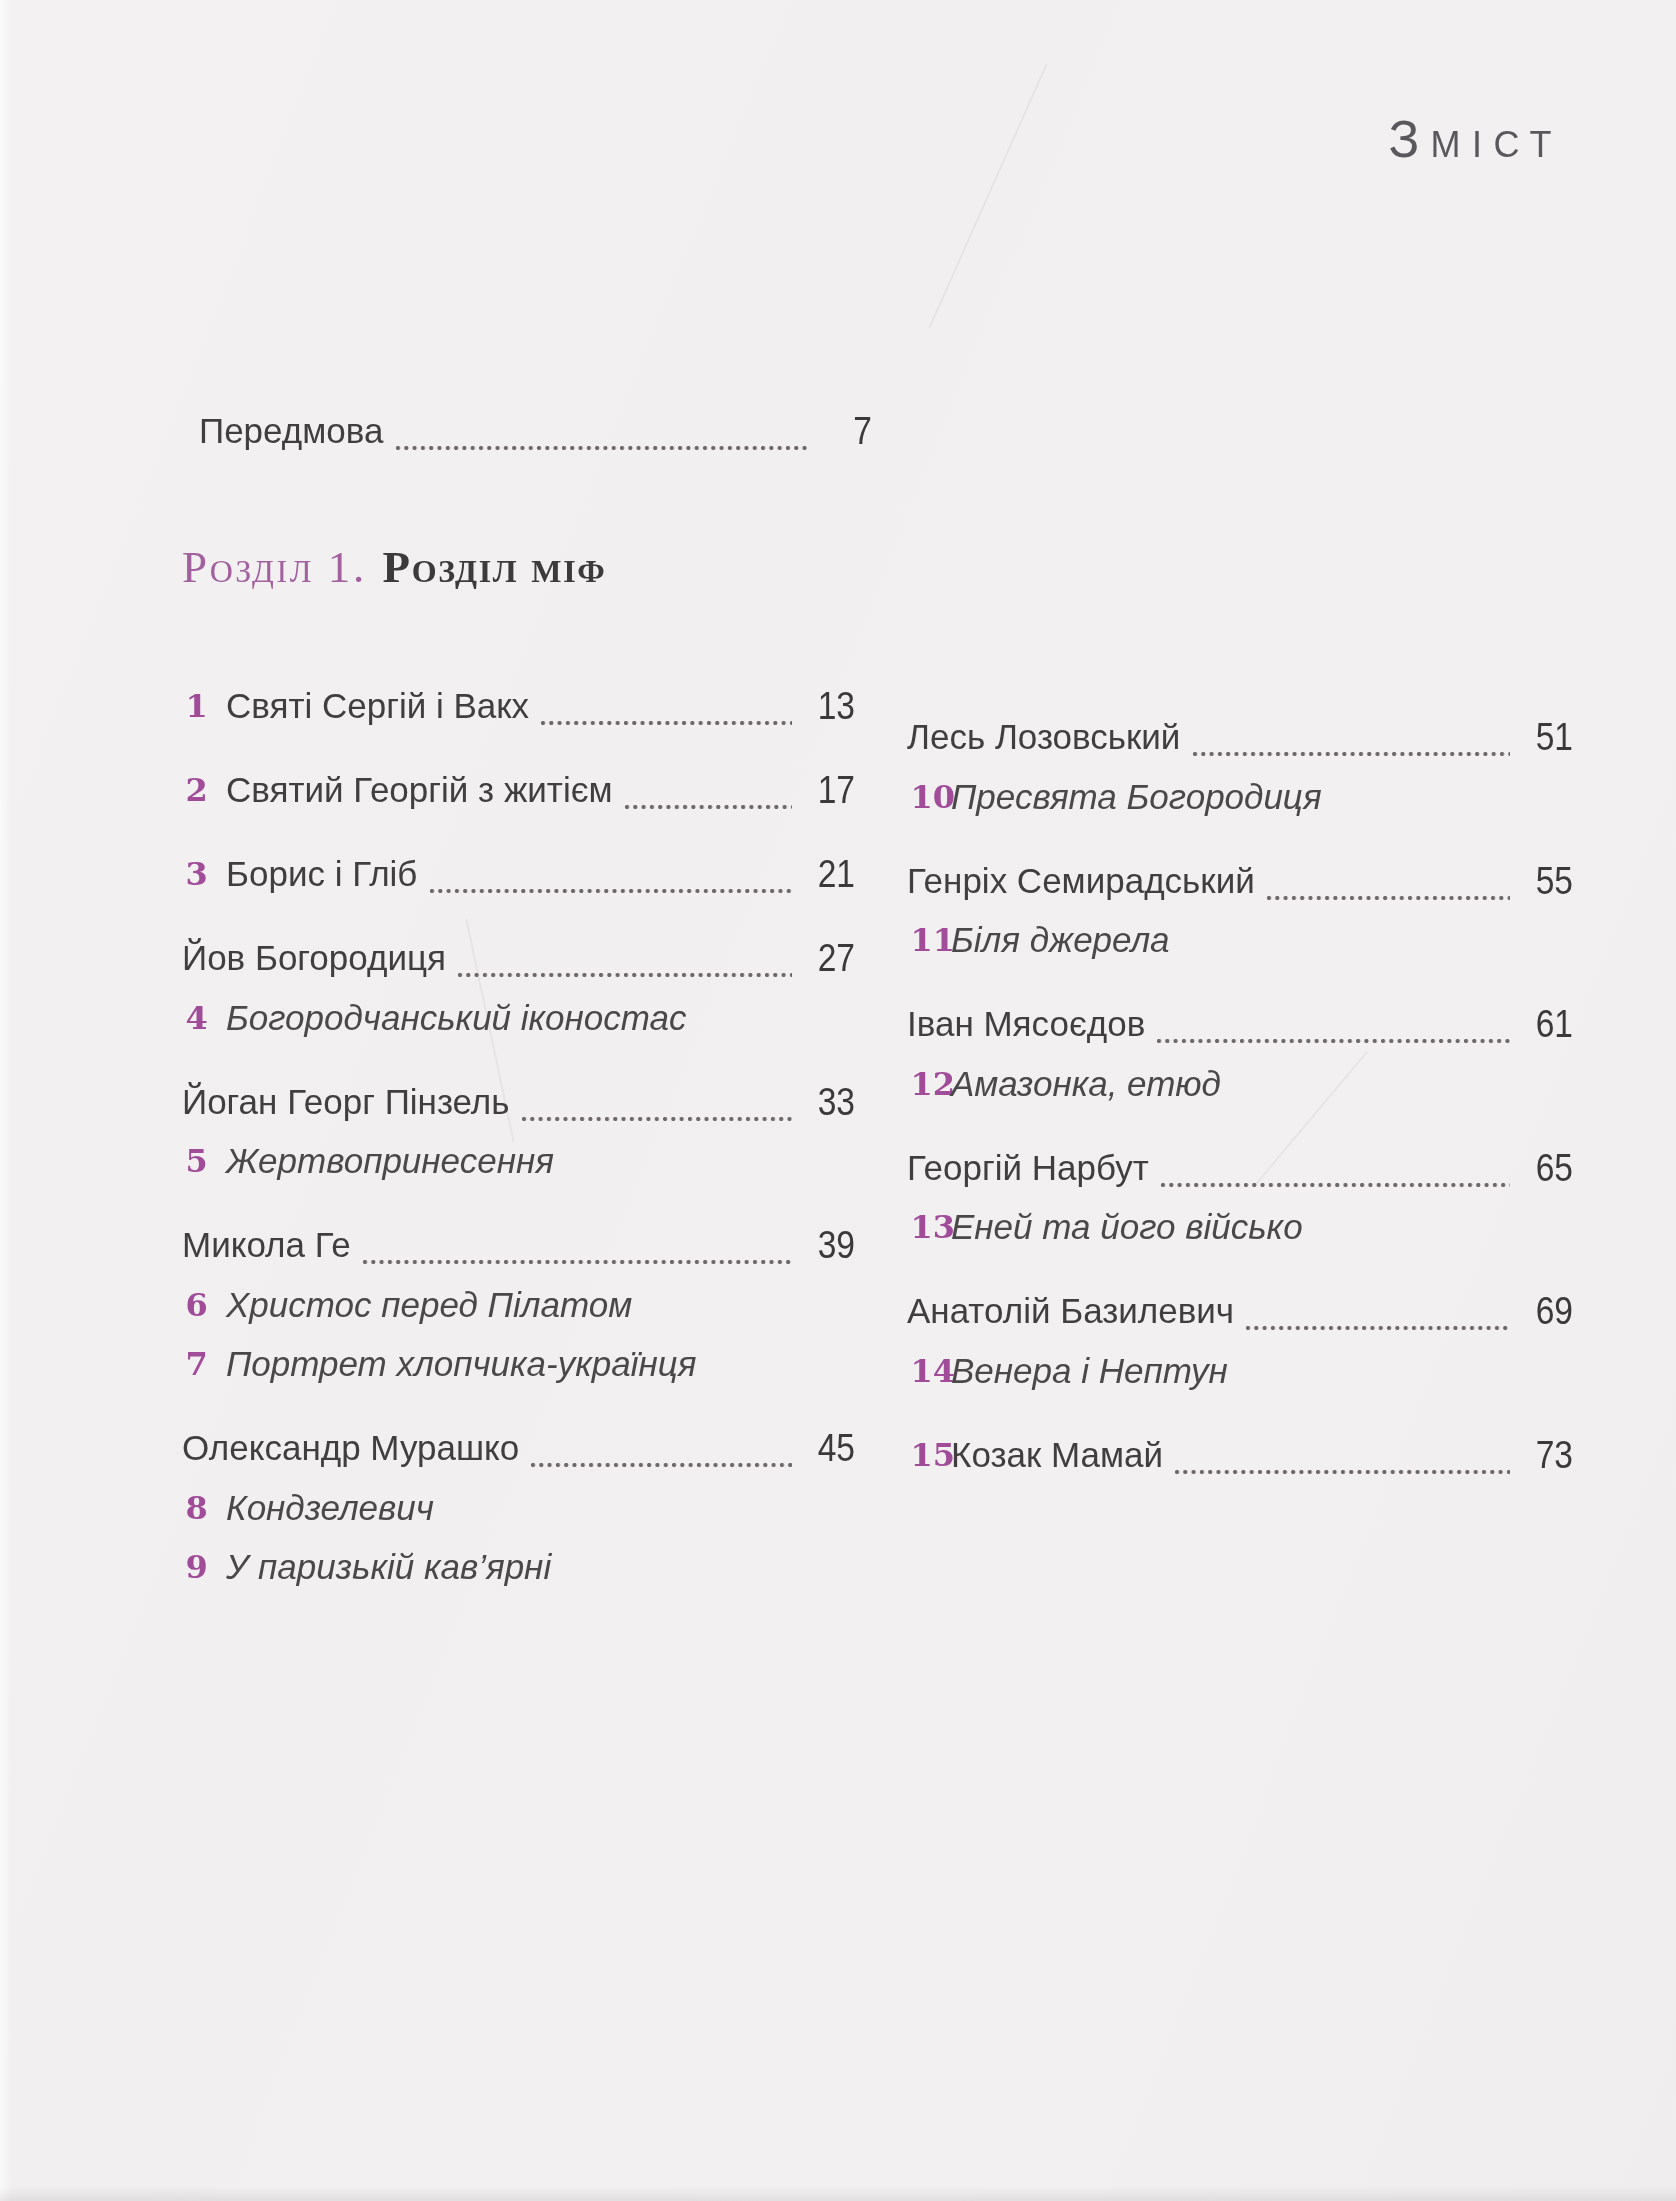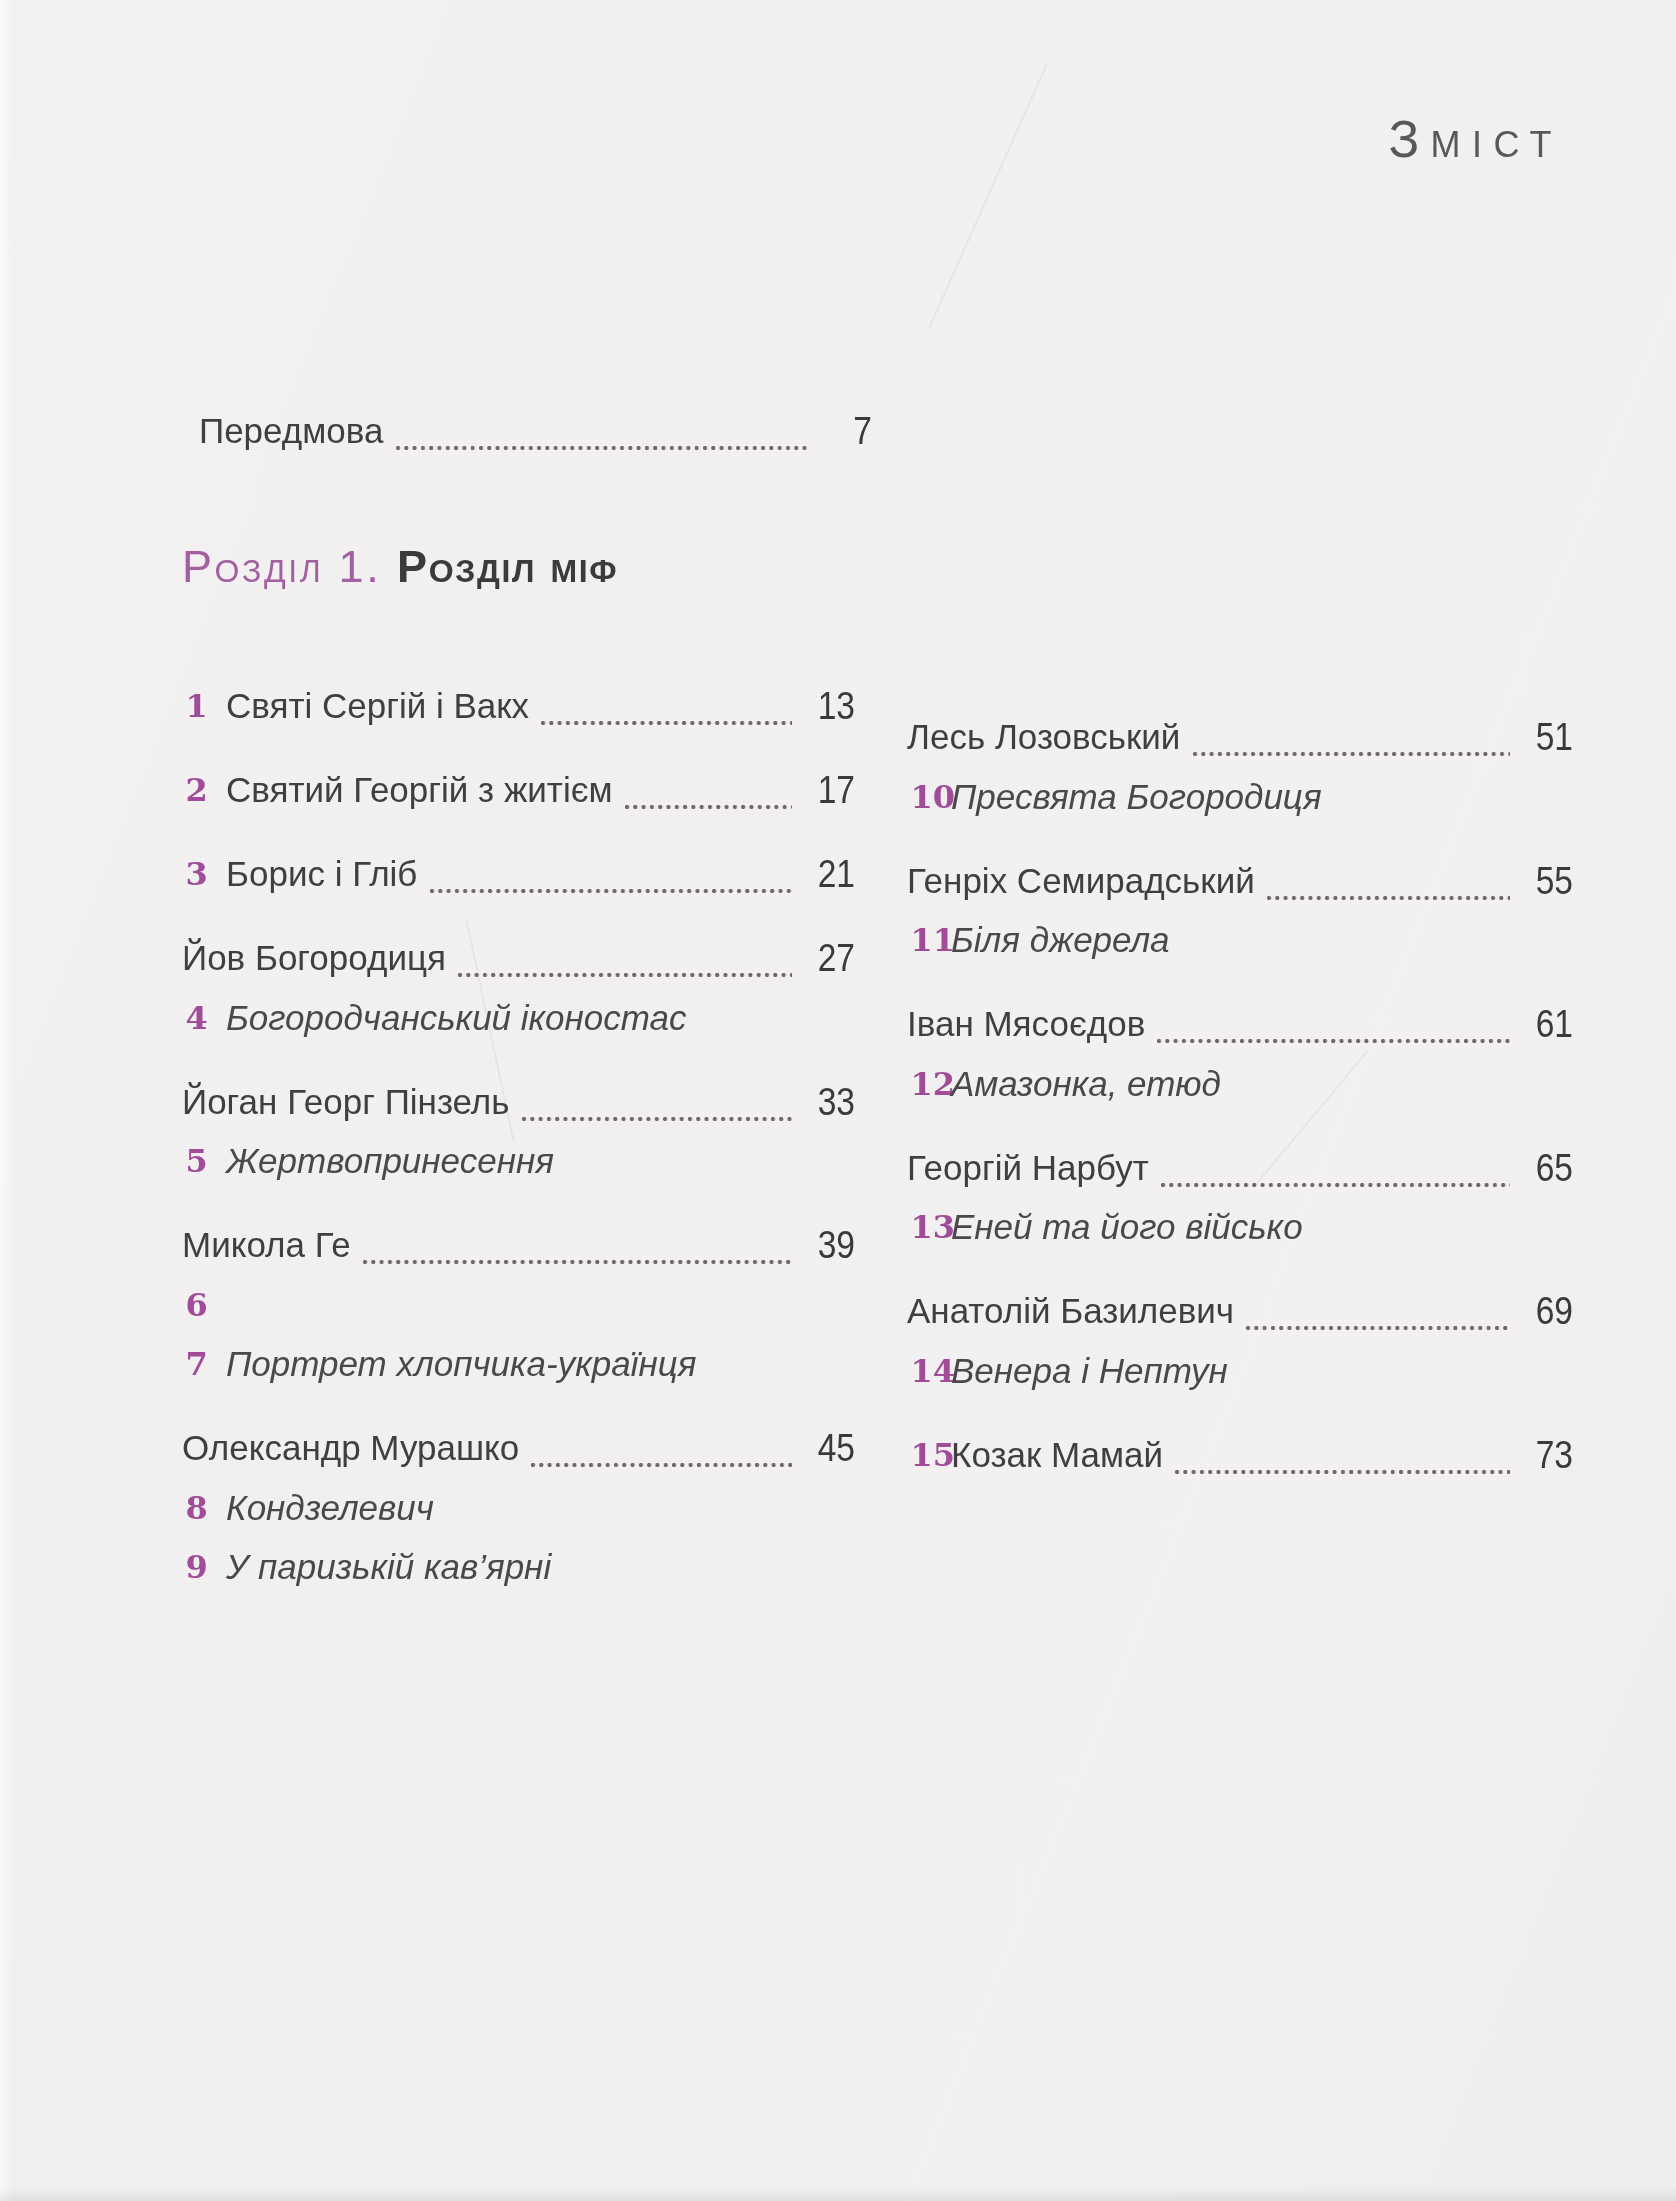--- a/index.html
+++ b/index.html
@@ -44,21 +44,21 @@
   .row .pagenum{
     flex:0 0 auto;min-width:51px;text-align:right;
     font-size:39px;color:#3b393a;display:inline-block;
     transform:scaleX(0.86);transform-origin:100% 50%;
   }
 
   .frontmatter{position:absolute;left:182px;top:403px;width:673px;margin-left:17px;}
 
   .section-heading{
     position:absolute;left:182px;top:535px;height:63px;display:flex;align-items:center;
-    font-size:45px;font-variant:small-caps;white-space:nowrap;
+    font-size:45px;font-variant:small-caps;white-space:nowrap;font-family:Liberation Serif, serif;
   }
   .section-heading .sec-label{color:#a2609e;letter-spacing:2.6px;font-weight:400;margin-right:15.7px;}
   .section-heading .sec-title{color:#3c3a3b;letter-spacing:1.7px;font-weight:700;}
 
   .columns{position:absolute;left:182px;top:678px;display:flex;align-items:flex-start;}
   .col{width:673px;}
   .col.right{width:666px;margin-left:52px;padding-top:31px;}
   .col .row.group-start{margin-top:28px;}
   .col .row.follow{margin-top:3.5px;}
 </style>
@@ -124,20 +124,21 @@
           <span class="num">5</span>
           <span class="title">Жертвопринесення</span>
         </div>
         <div class="row artist group-start">
           <span class="title">Микола Ге</span>
           <span class="leader"></span>
           <span class="pagenum">39</span>
         </div>
         <div class="row work follow">
           <span class="num">6</span>
+          <span class="title">Христос перед Пілатом</span>
         </div>
         <div class="row work follow">
           <span class="num">7</span>
           <span class="title">Портрет хлопчика-українця</span>
         </div>
         <div class="row artist group-start">
           <span class="title">Олександр Мурашко</span>
           <span class="leader"></span>
           <span class="pagenum">45</span>
         </div>

